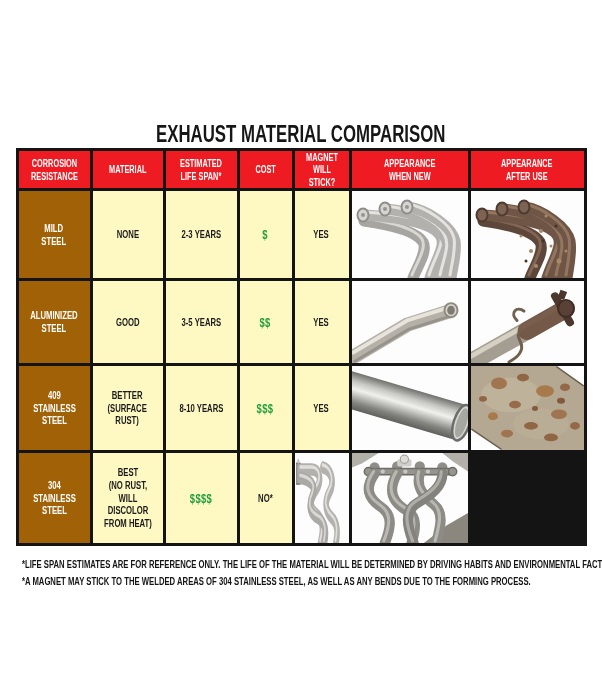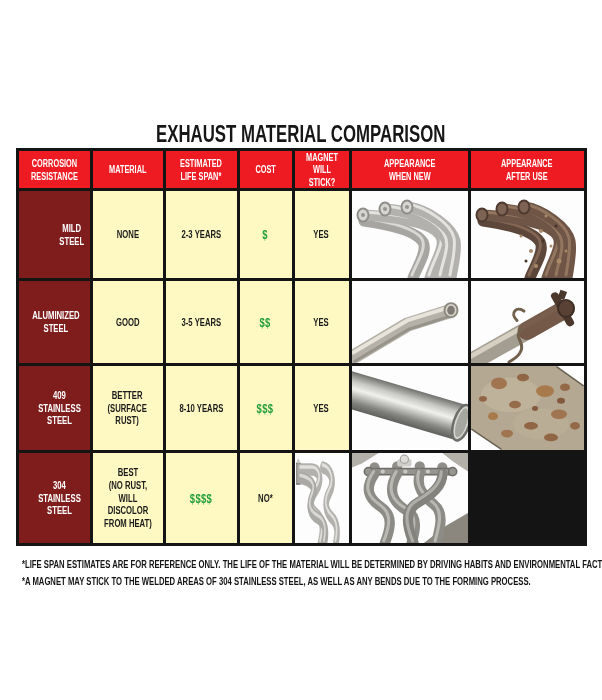--- a/index.html
+++ b/index.html
@@ -23,21 +23,21 @@
     display:grid;
     grid-template-columns:71px 70px 71px 52px 54px 116px 113px;
     grid-template-rows:37px 87px 82px 84px 90px;
     gap:3px;background:#141414;border:3px solid #141414;
   }
   .cell{
     background:#fef9c3;display:flex;align-items:center;justify-content:center;
     text-align:center;font-size:11px;font-weight:bold;overflow:hidden;
   }
   .hdr{background:#ee1b23;color:#ffffff;font-size:10.5px;line-height:1.15;}
-  .mat{background:#7f1d1d;color:#ffffff;font-size:11px;justify-content:flex-end;}
+  .mat{background:#a16207;color:#ffffff;font-size:11px;}
   .cost-val{color:#1f9d3c;font-size:13.5px;letter-spacing:.5px;}
   .photo{padding:0;}
   .photo svg{display:block;width:100%;height:100%;}
 
   .notes{margin:9px 0 0 22px;}
   .note{line-height:15px;white-space:nowrap;}
   .cxl{
     display:inline-block;transform:scaleX(.70);transform-origin:0 50%;
     font-weight:bold;font-size:11px;color:#141414;white-space:nowrap;
   }

